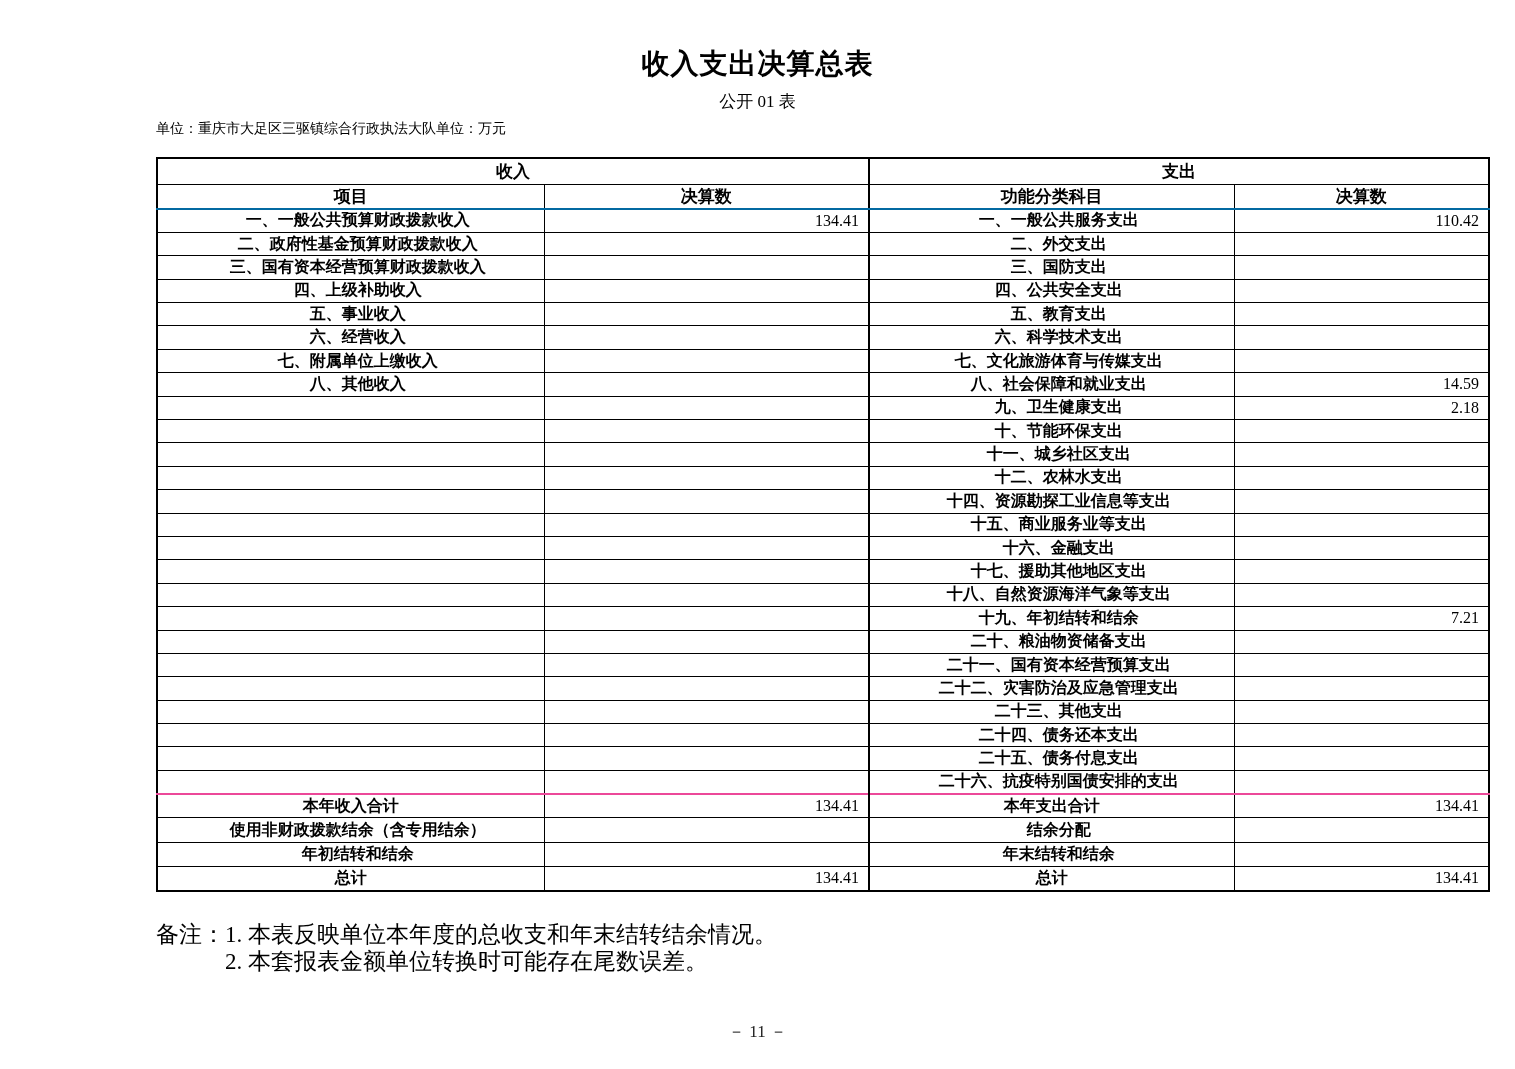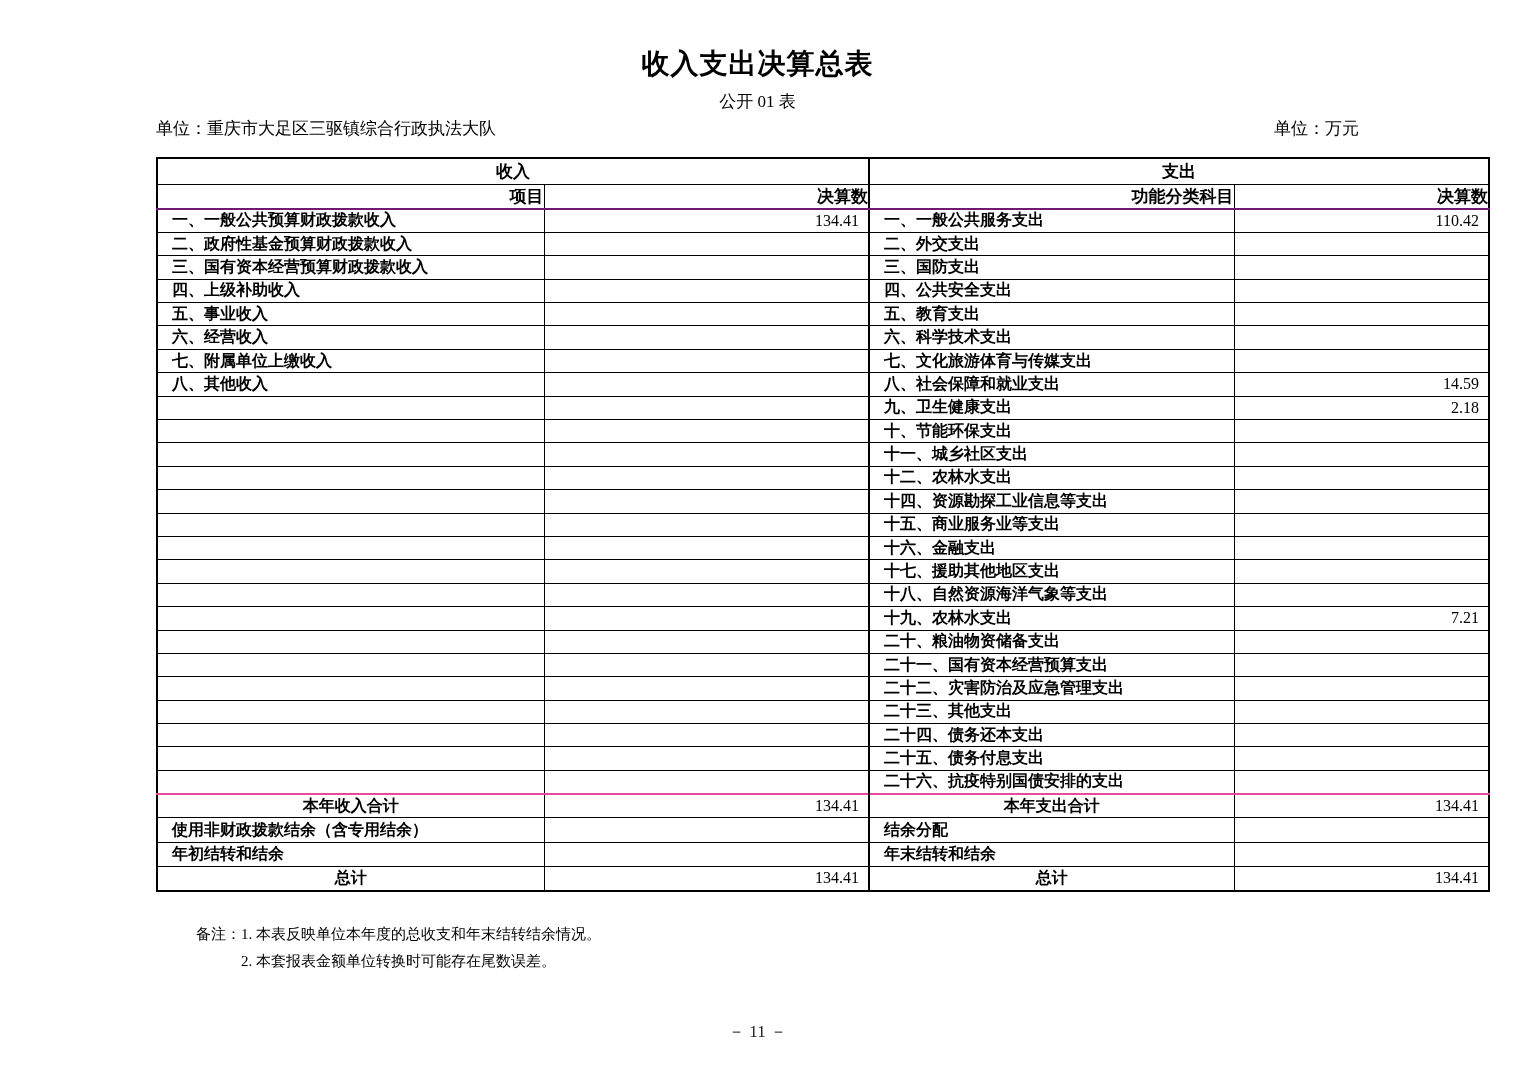--- a/index.html
+++ b/index.html
@@ -25,22 +25,21 @@
   }
   .code-line {
     margin-top: 10px;
     text-align: center;
     font-size: 17px;
     line-height: 20px;
   }
   .meta-line {
     margin-top: 6px;
     display: flex;
-    justify-content: space-between;
-    font-size: 17px;
+    font-size: 14px;
     line-height: 22px;
   }
   table.main {
     margin-top: 17px;
     width: 1332px;
     border-collapse: collapse;
     table-layout: fixed;
     border: 2px solid #000;
   }
   col.c1 { width: 387px; }
@@ -56,41 +55,40 @@
   }
   tr.hdr-section { height: 26px; }
   tr.hdr-cols { height: 25px; }
   tr.data-row { height: 23.4px; }
   tr.summary-row { height: 24.2px; }
   th {
     font-weight: bold;
     text-align: center;
     font-size: 17px;
   }
-  tr.hdr-cols th { border-bottom: 2px solid #701a75; text-align: right; }
+  tr.hdr-cols th { border-bottom: 2px solid #0369a1; }
   td.item {
-    text-align: left;
+    text-align: center;
     padding-left: 14px;
     font-weight: bold;
   }
   td.num {
     text-align: right;
     padding-right: 9px;
     font-weight: normal;
     font-family: "Liberation Serif", "DejaVu Serif", serif;
   }
   .mid { border-right: 2px solid #000 !important; }
   tr.summary-first td { border-top: 2px solid #ec4899; }
   td.center { text-align: center; padding-left: 0; }
   .notes {
     margin-top: 29px;
     display: flex;
-    font-size: 15px;
+    font-size: 23px;
     line-height: 27px;
-    margin-left: 40px;
   }
   .notes .note-label { flex: 0 0 auto; }
   .page-number {
     position: absolute;
     left: 0; right: 0;
     top: 1020px;
     text-align: center;
     font-size: 17px;
     color: #222;
   }
@@ -246,21 +244,21 @@
         <tr class="data-row">
           <td class="item"></td>
           <td class="num mid"></td>
           <td class="item">十八、自然资源海洋气象等支出</td>
           <td class="num"></td>
         </tr>
 
         <tr class="data-row">
           <td class="item"></td>
           <td class="num mid"></td>
-          <td class="item">十九、农林水支出</td>
+          <td class="item">十九、年初结转和结余</td>
           <td class="num">7.21</td>
         </tr>
 
         <tr class="data-row">
           <td class="item"></td>
           <td class="num mid"></td>
           <td class="item">二十、粮油物资储备支出</td>
           <td class="num"></td>
         </tr>
 

